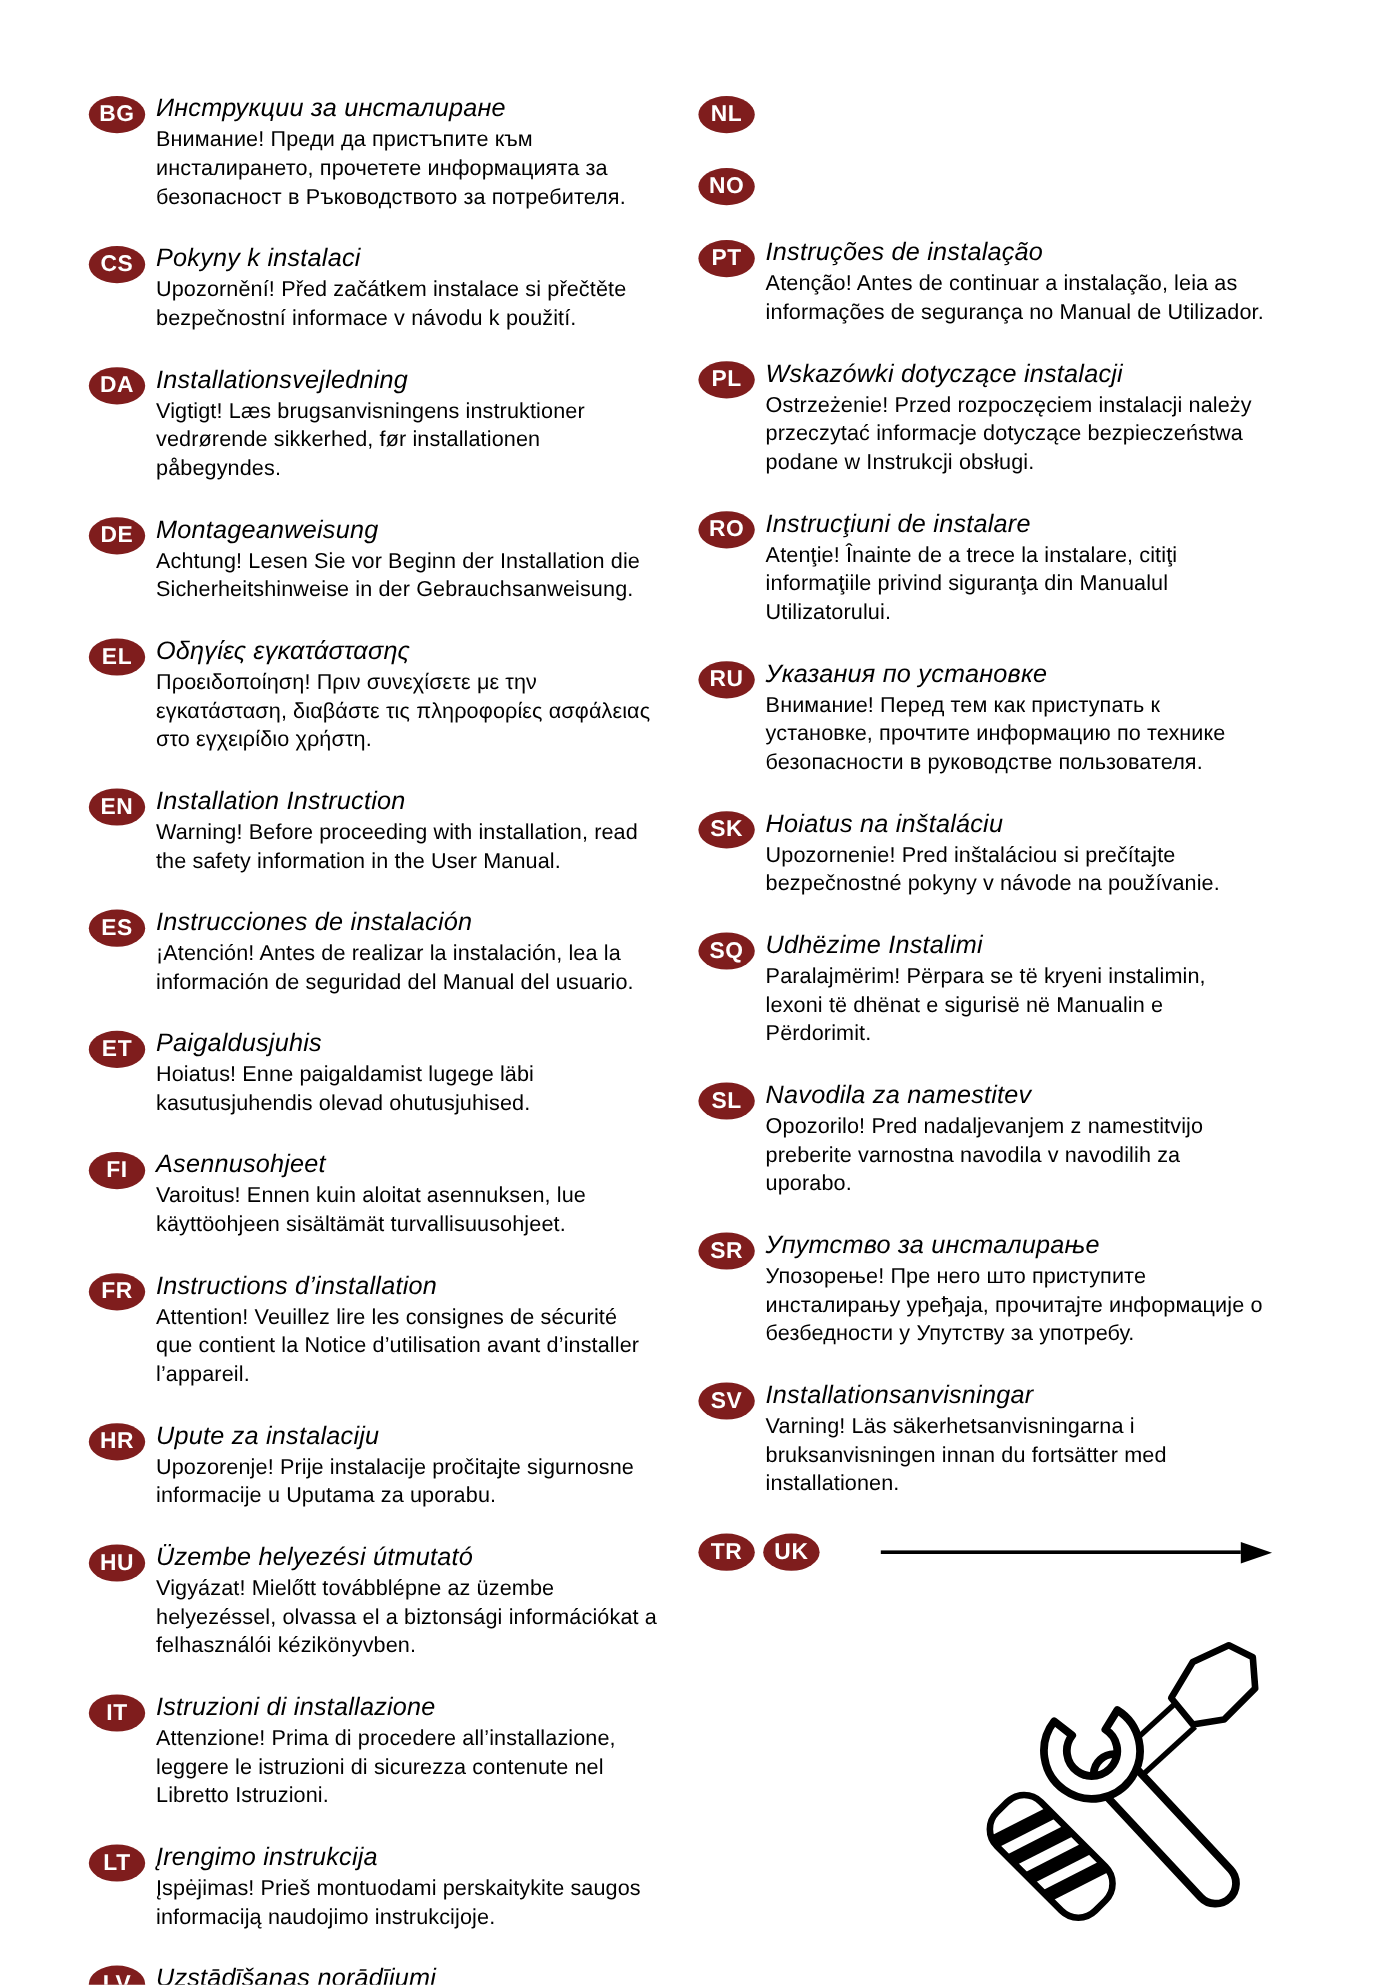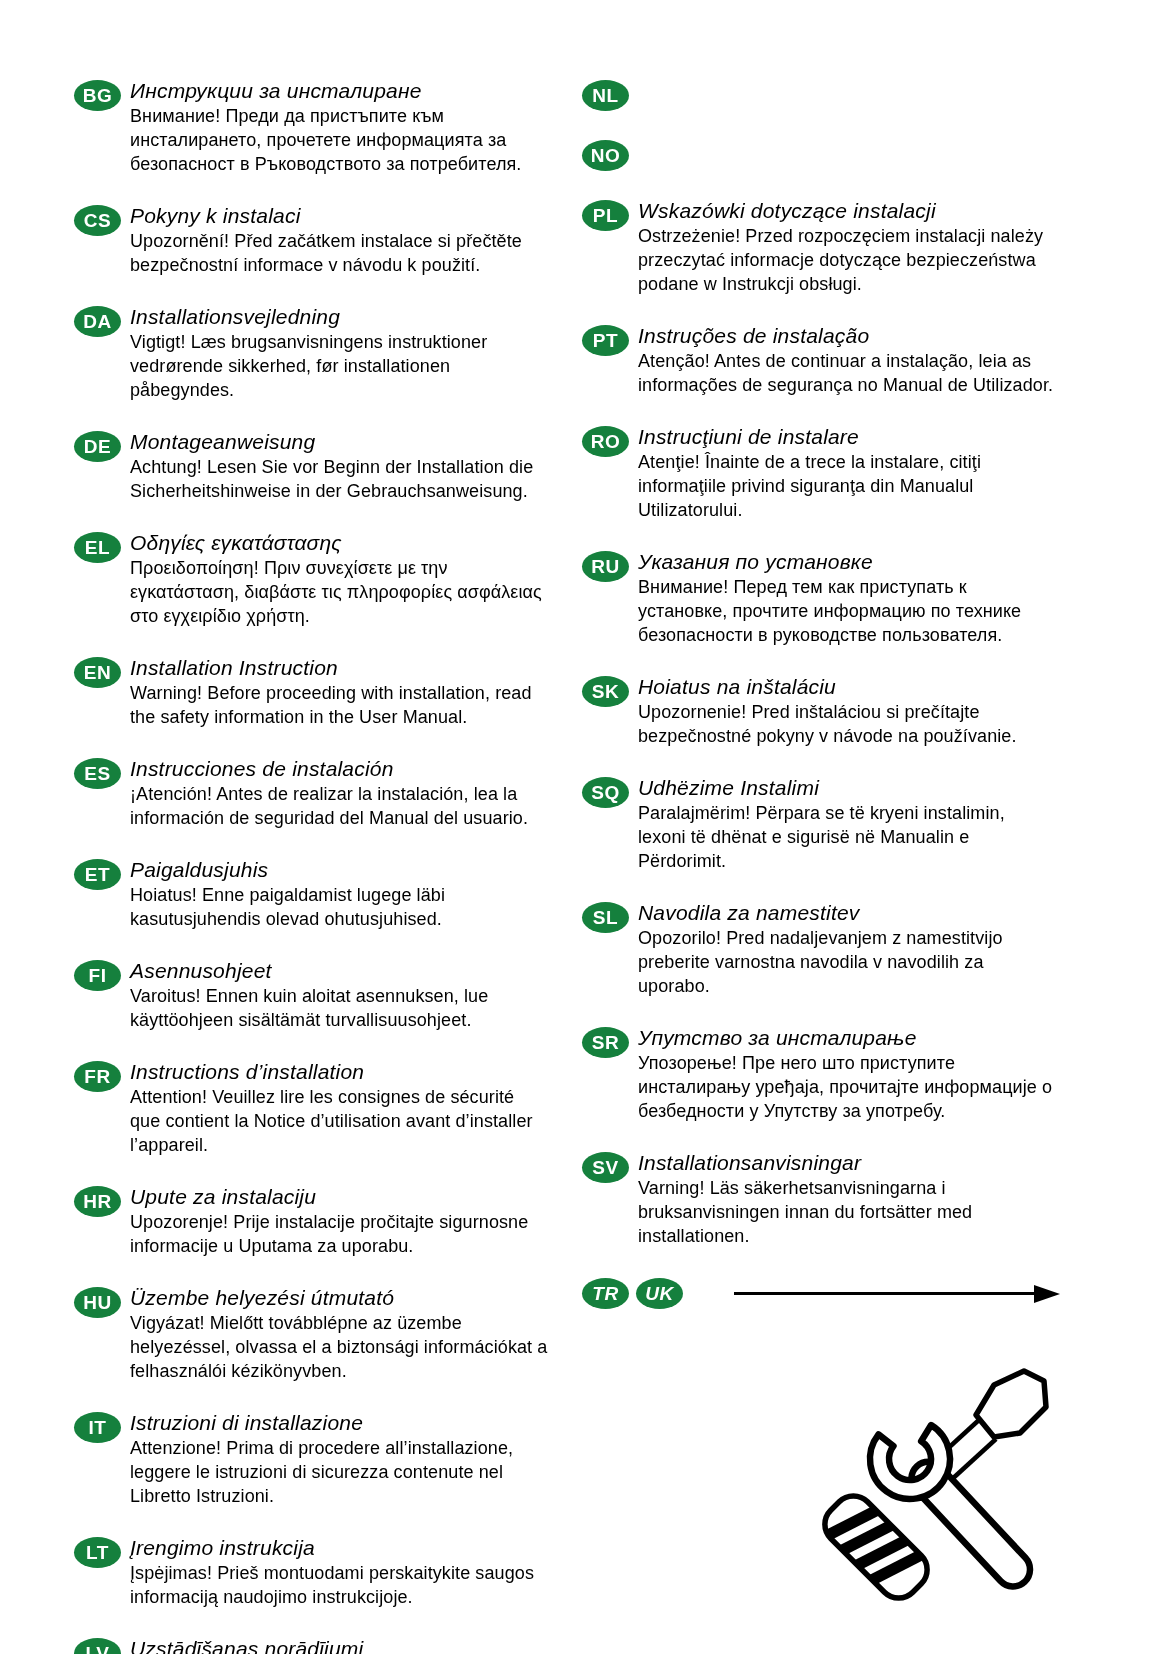--- a/index.html
+++ b/index.html
@@ -5,30 +5,30 @@
   html,body{margin:0;padding:0;background:#fff;}
   body{
     width:1165px;height:1654px;
     font-family:"Liberation Sans","DejaVu Sans",sans-serif;
     color:#000;position:relative;overflow:hidden;
   }
   .page{display:flex;padding:78px 28px 0 74px;column-gap:30px;}
   .col{width:478px;flex:0 0 auto;}
   .entry{display:flex;align-items:flex-start;margin-bottom:27px;}
   .badge{
-    flex:0 0 auto;width:47px;height:31px;background:#15803d;color:#fff;
+    flex:0 0 auto;width:47px;height:31px;background:#7f1d1d;color:#fff;
     border-radius:50%;display:flex;align-items:center;justify-content:center;
     font-weight:bold;font-size:19px;letter-spacing:.5px;margin:2px 9px 0 0;
   }
   .txt{width:418px;}
   .title{font-size:21px;line-height:26px;letter-spacing:.2px;font-style:italic;}
   .body{font-size:18px;line-height:24px;letter-spacing:.1px;}
   .warn{font-weight:normal;}
   .warn:not(:empty)::after{content:" ";}
-  .cont-row{display:flex;align-items:center;margin:30px 0 0 0;font-style:italic;}
+  .cont-row{display:flex;align-items:center;margin:30px 0 0 0;}
   .cont-row .badge{margin:0 7px 0 0;}
   .arrow-line{flex:1;height:0;border-top:3px solid #000;margin-left:44px;}
   .arrow-head{
     width:0;height:0;border-left:26px solid #000;
     border-top:9px solid transparent;border-bottom:9px solid transparent;
   }
   .tools{margin:42px 6px 0 auto;display:block;}
 </style>
 </head>
 <body>
@@ -163,32 +163,32 @@
 
     <div class="entry">
       <span class="badge">NL</span>
     </div>
 
     <div class="entry">
       <span class="badge">NO</span>
     </div>
 
     <div class="entry">
+      <span class="badge">PT</span>
+      <div class="txt">
+        <div class="title">Instruções de instalação</div>
+        <div class="body"><b class="warn">Atenção!</b><span>Antes de continuar a instalação, leia as informações de segurança no Manual de Utilizador.</span></div>
+      </div>
+    </div>
+
+    <div class="entry">
       <span class="badge">PL</span>
       <div class="txt">
         <div class="title">Wskazówki dotyczące instalacji</div>
         <div class="body"><b class="warn">Ostrzeżenie!</b><span>Przed rozpoczęciem instalacji należy przeczytać informacje dotyczące bezpieczeństwa podane w Instrukcji obsługi.</span></div>
-      </div>
-    </div>
-
-    <div class="entry">
-      <span class="badge">PT</span>
-      <div class="txt">
-        <div class="title">Instruções de instalação</div>
-        <div class="body"><b class="warn">Atenção!</b><span>Antes de continuar a instalação, leia as informações de segurança no Manual de Utilizador.</span></div>
       </div>
     </div>
 
     <div class="entry">
       <span class="badge">RO</span>
       <div class="txt">
         <div class="title">Instrucţiuni de instalare</div>
         <div class="body"><b class="warn">Atenţie!</b><span>Înainte de a trece la instalare, citiţi informaţiile privind siguranţa din Manualul Utilizatorului.</span></div>
       </div>
     </div>

